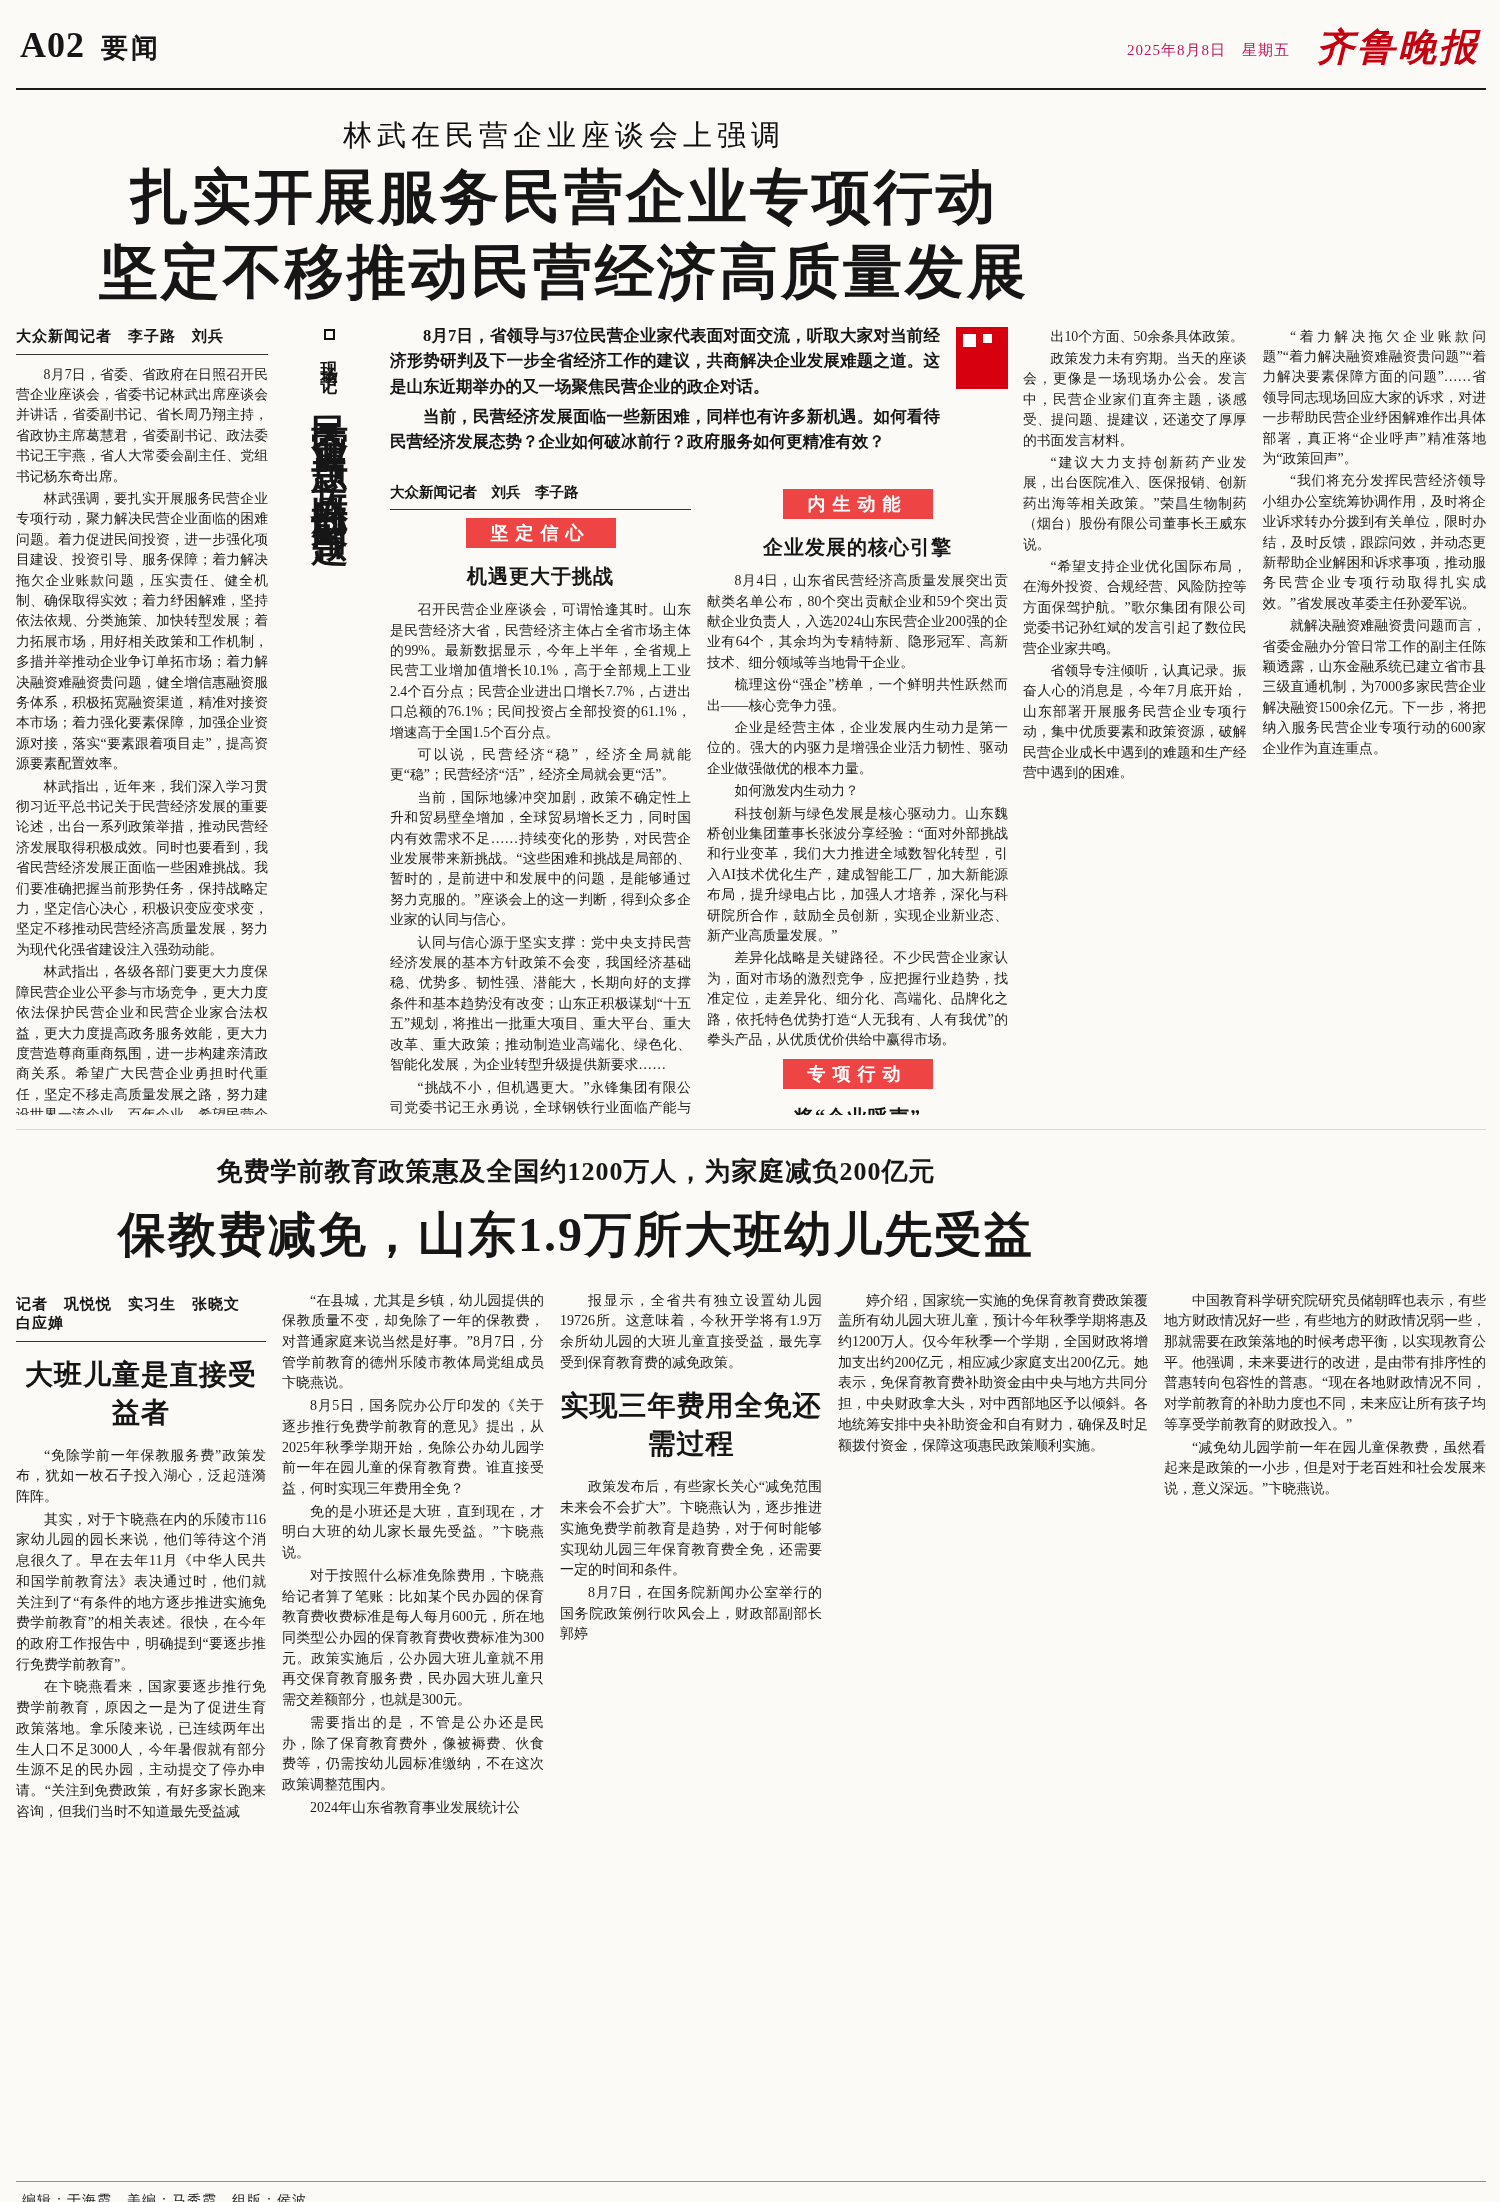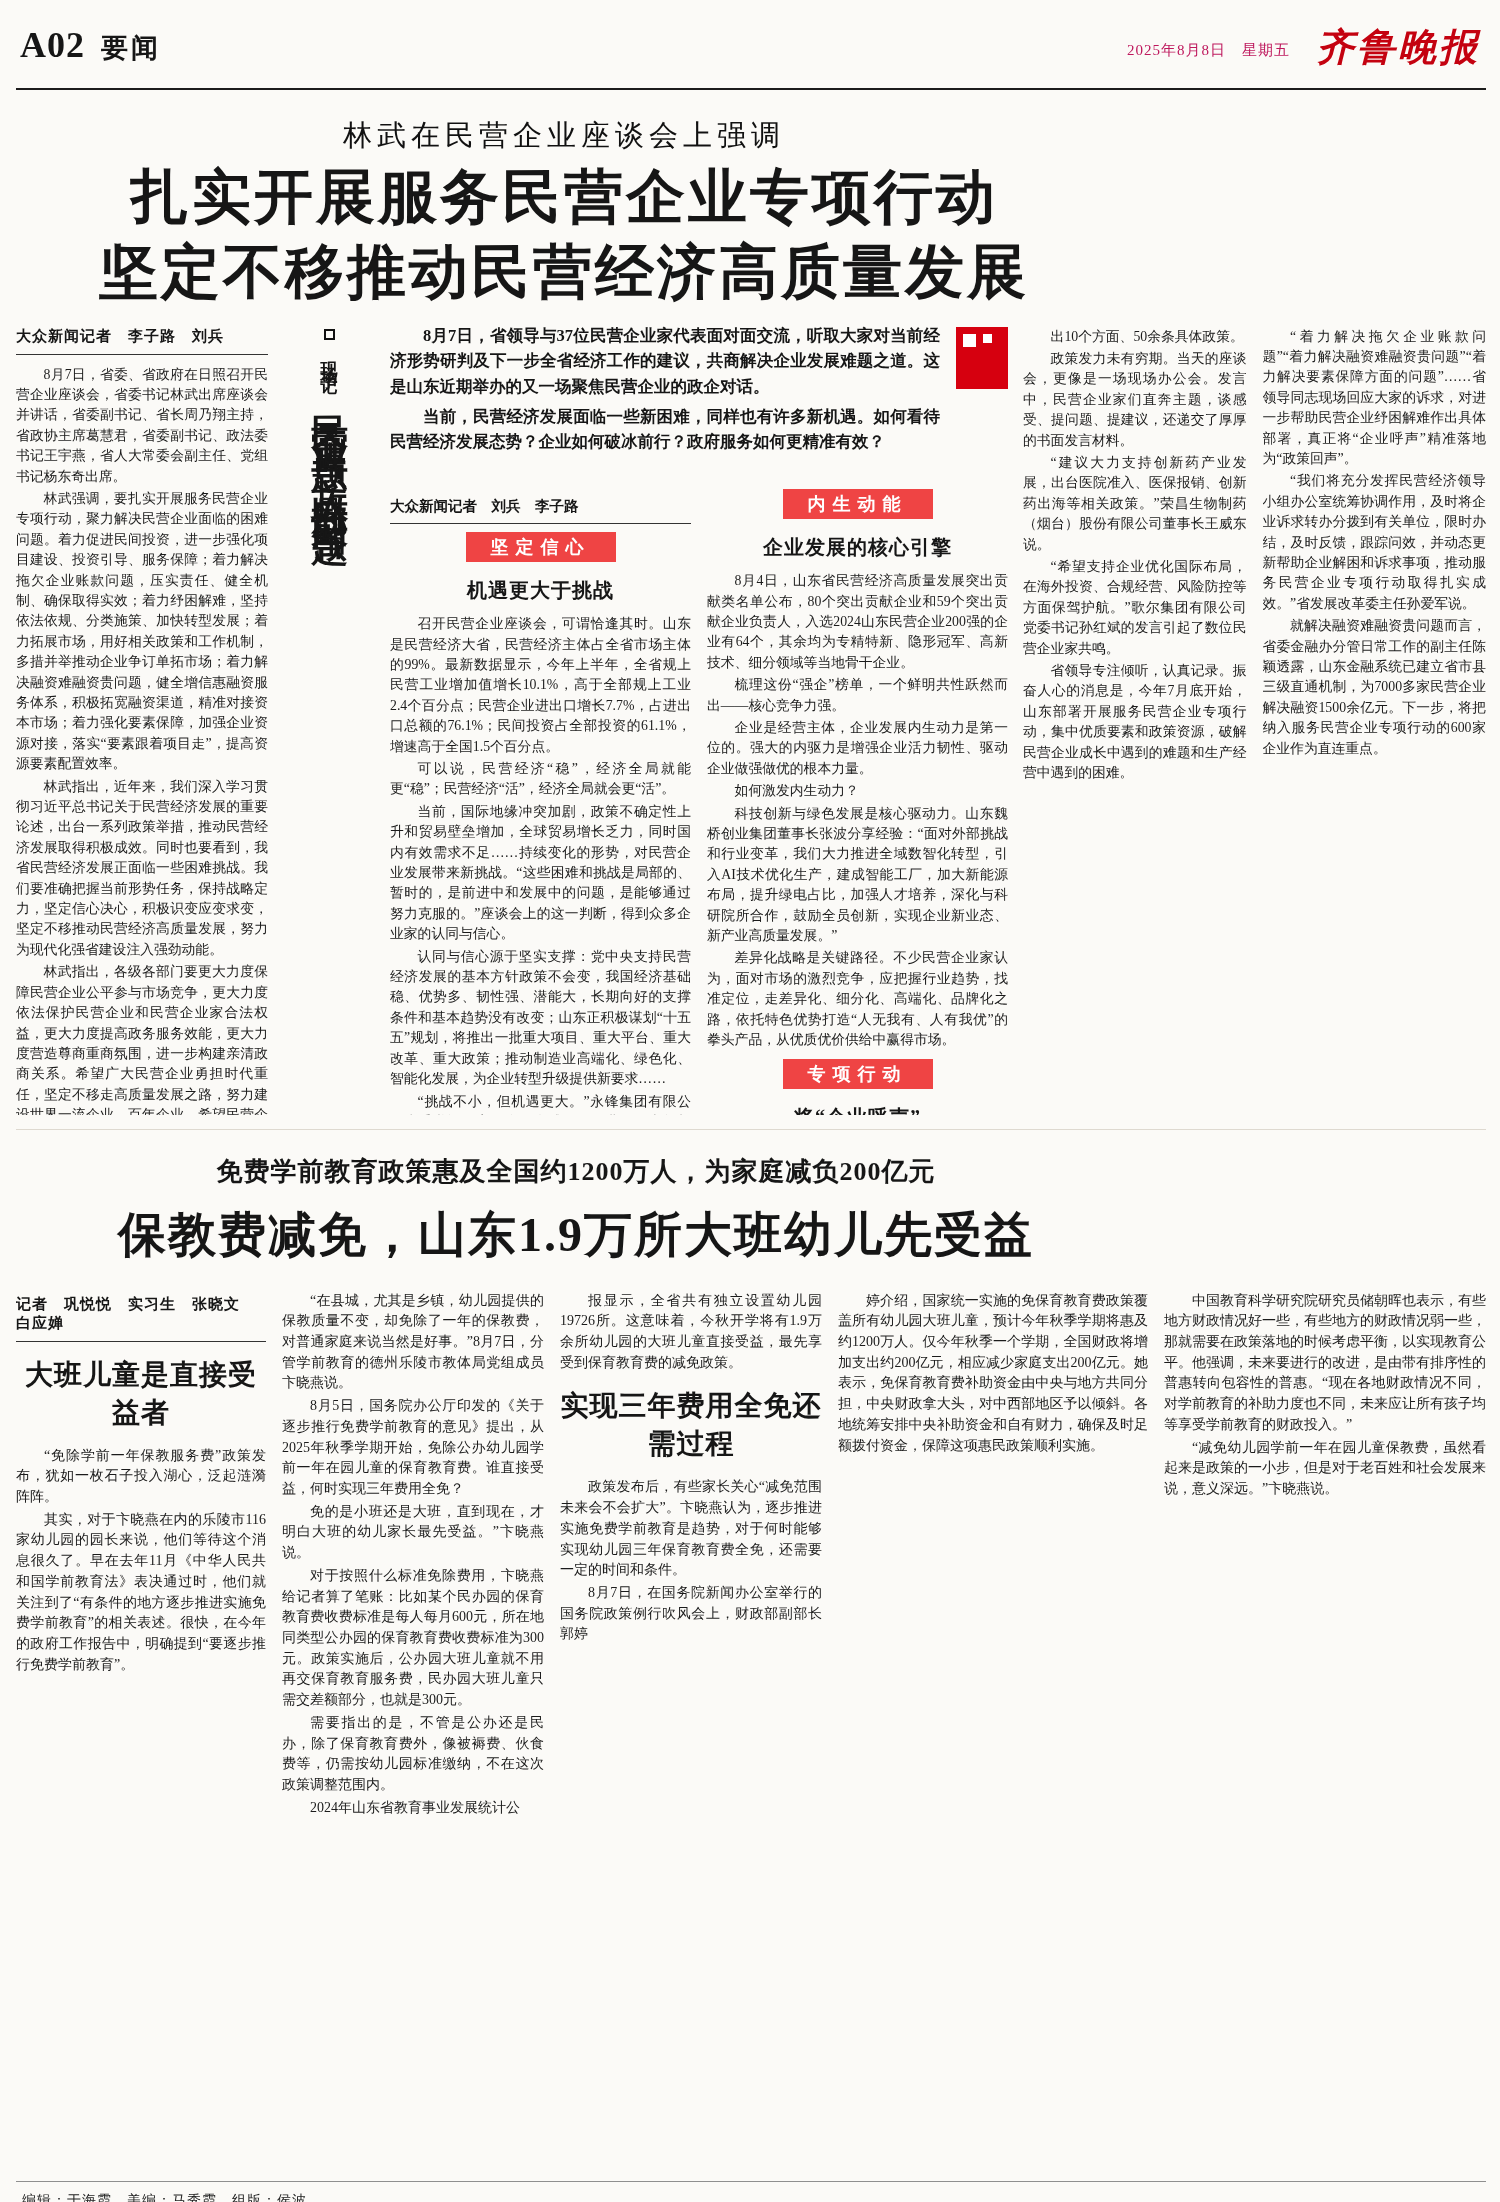--- a/index.html
+++ b/index.html
@@ -35,21 +35,21 @@
   .mid { flex:0 0 618px; overflow:hidden; }
   .intro-row { display:flex; gap:16px; margin-bottom:22px; }
   .intro-text { flex:1; }
   .intro-text .para { font-size:16.5px; font-weight:bold; line-height:1.56; text-indent:2em; text-align:justify; margin-bottom:4px; }
   .red-square { flex:0 0 52px; height:62px; background:#d6000f; position:relative; margin-top:4px; }
   .red-square::before { content:""; position:absolute; left:7px; top:7px; width:13px; height:13px; background:#fff; }
   .red-square::after { content:""; position:absolute; left:27px; top:7px; width:9px; height:9px; background:#fff; }
 
   .mid-cols { display:flex; gap:16px; height:676px; }
   .mcol { flex:1; overflow:hidden; }
-  .byline2 { font-size:14.5px; font-weight:bold; padding:2px 0 7px; border-bottom:1.5px solid #333; margin-bottom:8px;margin-top:14px; }
+  .byline2 { font-size:14.5px; font-weight:bold; padding:2px 0 7px; border-bottom:1.5px solid #333; margin-bottom:8px; }
   .tag { width:150px; height:30px; margin:8px auto 15px; background:#ef4444; color:#fff; font-size:18px; font-weight:bold; display:flex; align-items:center; justify-content:center; letter-spacing:7px; font-family:"Liberation Sans", sans-serif; }
   .subhead { text-align:center; font-size:20px; font-weight:bold; margin:4px 0 10px; letter-spacing:1px; }
   .subhead.tight { margin:2px 0 2px; line-height:1.3; }
 
   .rightwrap { flex:1; display:flex; gap:16px; }
   .rcol { flex:1; overflow:hidden; padding-top:4px; }
 
   
   .article2 { margin-top:14px; border-top:1px solid #ded9d0; padding-top:24px; }
   .a2-head { width:1010px; margin-left:55px; text-align:center; }
@@ -168,20 +168,21 @@
       <div class="kicker2">免费学前教育政策惠及全国约1200万人，为家庭减负200亿元</div>
       <div class="h2-line">保教费减免，山东1.9万所大班幼儿先受益</div>
     </div>
     <div class="a2-body">
       <div class="c1">
         <div class="byline">记者　巩悦悦　实习生　张晓文　白应婵</div>
         <div class="subheadA">大班儿童是直接受益者</div>
         <div class="body-text">
             <p class="para">“免除学前一年保教服务费”政策发布，犹如一枚石子投入湖心，泛起涟漪阵阵。</p>
             <p class="para">其实，对于卞晓燕在内的乐陵市116家幼儿园的园长来说，他们等待这个消息很久了。早在去年11月《中华人民共和国学前教育法》表决通过时，他们就关注到了“有条件的地方逐步推进实施免费学前教育”的相关表述。很快，在今年的政府工作报告中，明确提到“要逐步推行免费学前教育”。</p>
+            <p class="para">在卞晓燕看来，国家要逐步推行免费学前教育，原因之一是为了促进生育政策落地。拿乐陵来说，已连续两年出生人口不足3000人，今年暑假就有部分生源不足的民办园，主动提交了停办申请。“关注到免费政策，有好多家长跑来咨询，但我们当时不知道最先受益减</p>
           </div>
       </div>
       <div class="c2 body-text">
           <p class="para">“在县城，尤其是乡镇，幼儿园提供的保教质量不变，却免除了一年的保教费，对普通家庭来说当然是好事。”8月7日，分管学前教育的德州乐陵市教体局党组成员卞晓燕说。</p>
           <p class="para">8月5日，国务院办公厅印发的《关于逐步推行免费学前教育的意见》提出，从2025年秋季学期开始，免除公办幼儿园学前一年在园儿童的保育教育费。谁直接受益，何时实现三年费用全免？</p>
           <p class="para">免的是小班还是大班，直到现在，才明白大班的幼儿家长最先受益。”卞晓燕说。</p>
           <p class="para">对于按照什么标准免除费用，卞晓燕给记者算了笔账：比如某个民办园的保育教育费收费标准是每人每月600元，所在地同类型公办园的保育教育费收费标准为300元。政策实施后，公办园大班儿童就不用再交保育教育服务费，民办园大班儿童只需交差额部分，也就是300元。</p>
           <p class="para">需要指出的是，不管是公办还是民办，除了保育教育费外，像被褥费、伙食费等，仍需按幼儿园标准缴纳，不在这次政策调整范围内。</p>
           <p class="para">2024年山东省教育事业发展统计公</p>
         </div>

